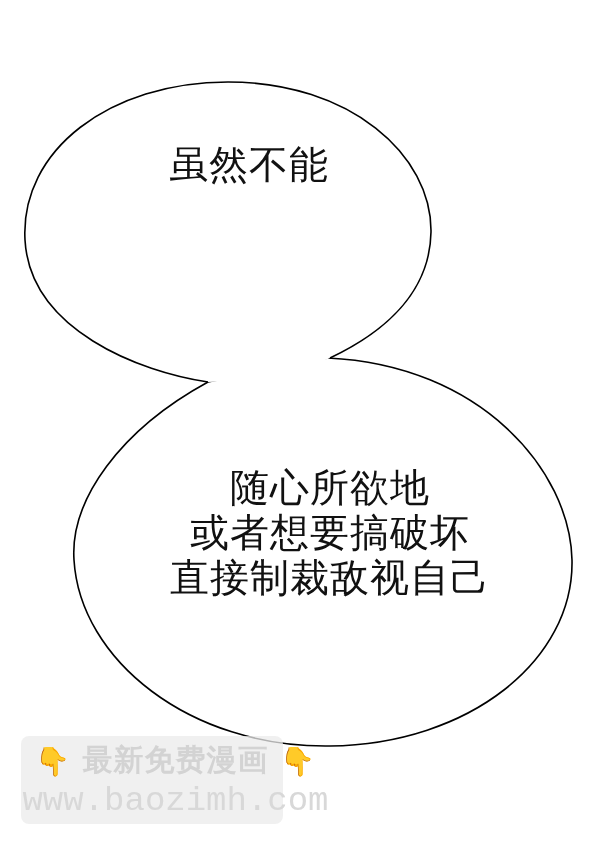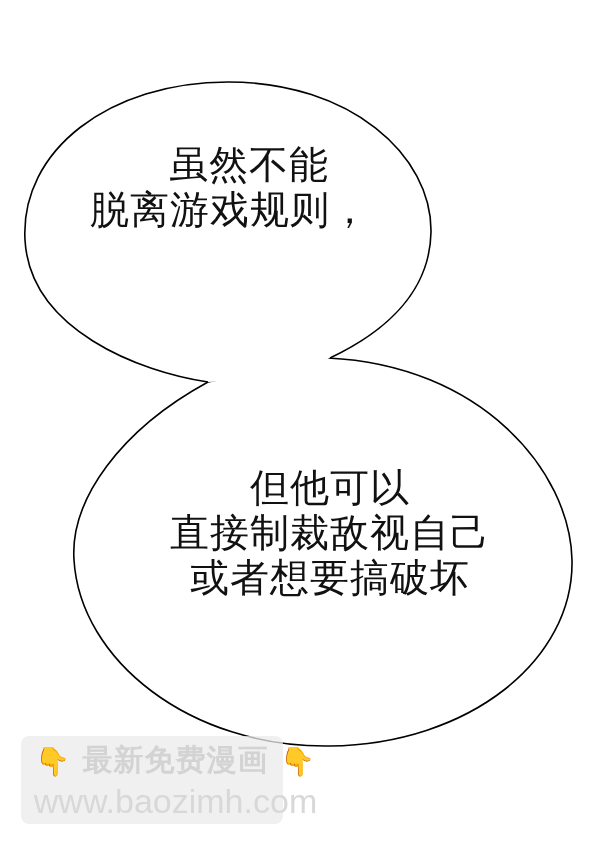--- a/index.html
+++ b/index.html
@@ -5,21 +5,21 @@
   html, body { margin: 0; padding: 0; background: #ffffff; }
   body { width: 600px; height: 845px; position: relative; overflow: hidden; font-family: "DejaVu Sans", sans-serif; }
   .stage { position: absolute; left: 0; top: 0; width: 600px; height: 845px; }
   svg.bubbles { position: absolute; left: 0; top: 0; }
   .bubble-text { position: absolute; color: #111; text-align: center; font-size: 39px; line-height: 45px; letter-spacing: 1px; white-space: nowrap; }
   .line { display: block; }
   .top-text { left: 90px; top: 142px; width: 280px; }
   .bottom-text { left: 160px; top: 465px; width: 340px; }
   .watermark { position: absolute; left: 21px; top: 736px; width: 262px; height: 88px; background: rgba(235,235,235,0.75); border-radius: 8px; }
   .wm-row1 { position: absolute; left: 0; top: 4px; width: 309px; text-align: center; font-size: 30px; color: #d3d3d3; font-weight: bold; letter-spacing: 1px; }
-  .wm-row2 { position: absolute; left: 0; top: 46px; width: 309px; text-align: center; font-size: 34px; color: #d8d8d8; font-family: Liberation Sans, sans-serif; }
+  .wm-row2 { position: absolute; left: 0; top: 46px; width: 309px; text-align: center; font-size: 34px; color: #d8d8d8; font-family: Liberation Mono, monospace; }
   .hand { color: #f5b82e; font-size: 28px; vertical-align: middle; }
 </style>
 </head>
 <body>
 
 <div class="stage">
   <svg class="bubbles" width="600" height="845" viewBox="0 0 600 845">
 
     <path d="M 208 382
          C 120 430, 70 500, 74 560
@@ -51,27 +51,26 @@
          C 300 372, 250 380, 208 382 Z" fill="#ffffff" stroke="none"></path>
     <path d="M 208 382
          C 140 372, 30 330, 25 240
          C 20 150, 110 82, 228 82
          C 350 82, 432 155, 431 232
          C 430 292, 385 332, 330 358" fill="none" stroke="#000" stroke-width="1.6"></path>
   </svg>
 
   <div class="bubble-text top-text">
     <span class="line" style="padding-left:38px">虽然不能</span>
-    <span class="line" style="padding-left:0px">脱离游戏规则，</span>
   </div>
 
   <div class="bubble-text bottom-text">
-    <span class="line">但他可以</span>
+    <span class="line">随心所欲地</span>
+    <span class="line">或者想要搞破坏</span>
     <span class="line">直接制裁敌视自己</span>
-    <span class="line">或者想要搞破坏</span>
   </div>
 
   <div class="watermark">
     <div class="wm-row1">
       <span class="hand">👇</span>
       <span>最新免费漫画</span>
       <span class="hand">👇</span>
     </div>
     <div class="wm-row2">www.baozimh.com</div>
   </div>

